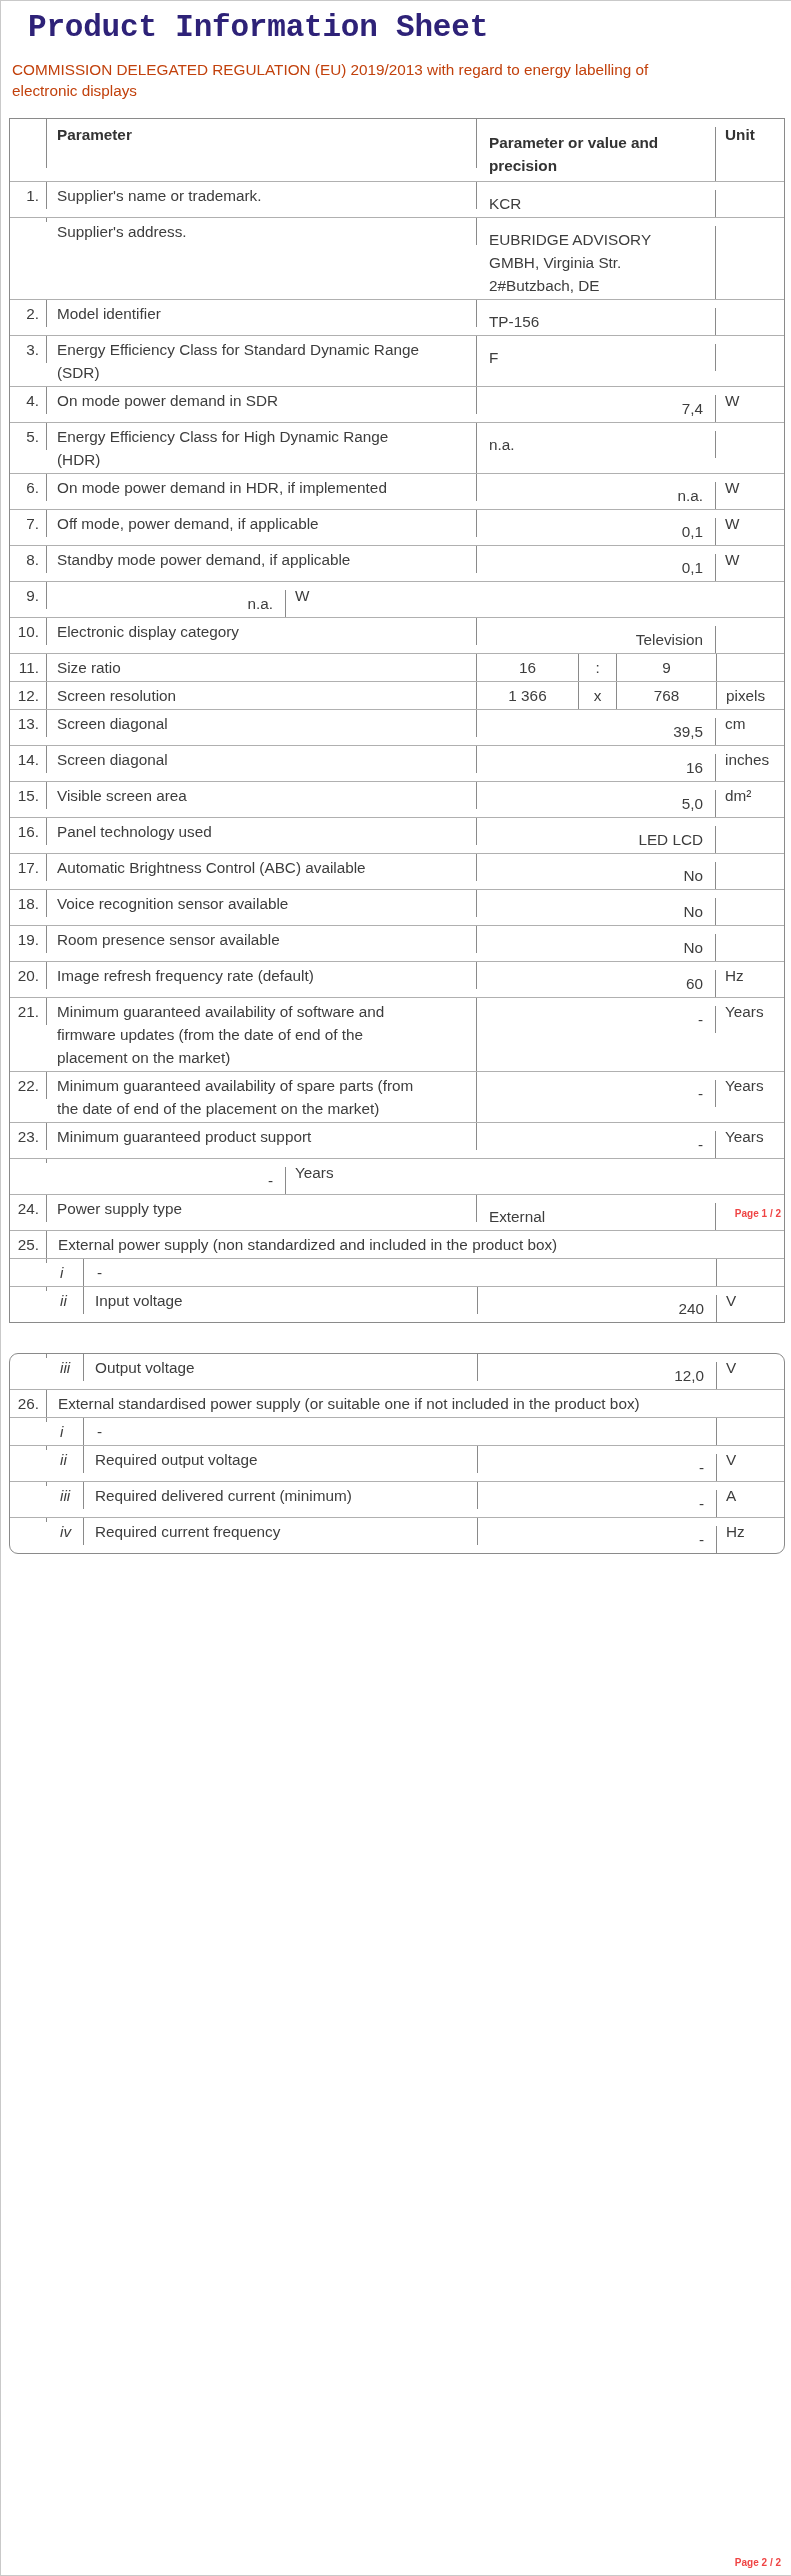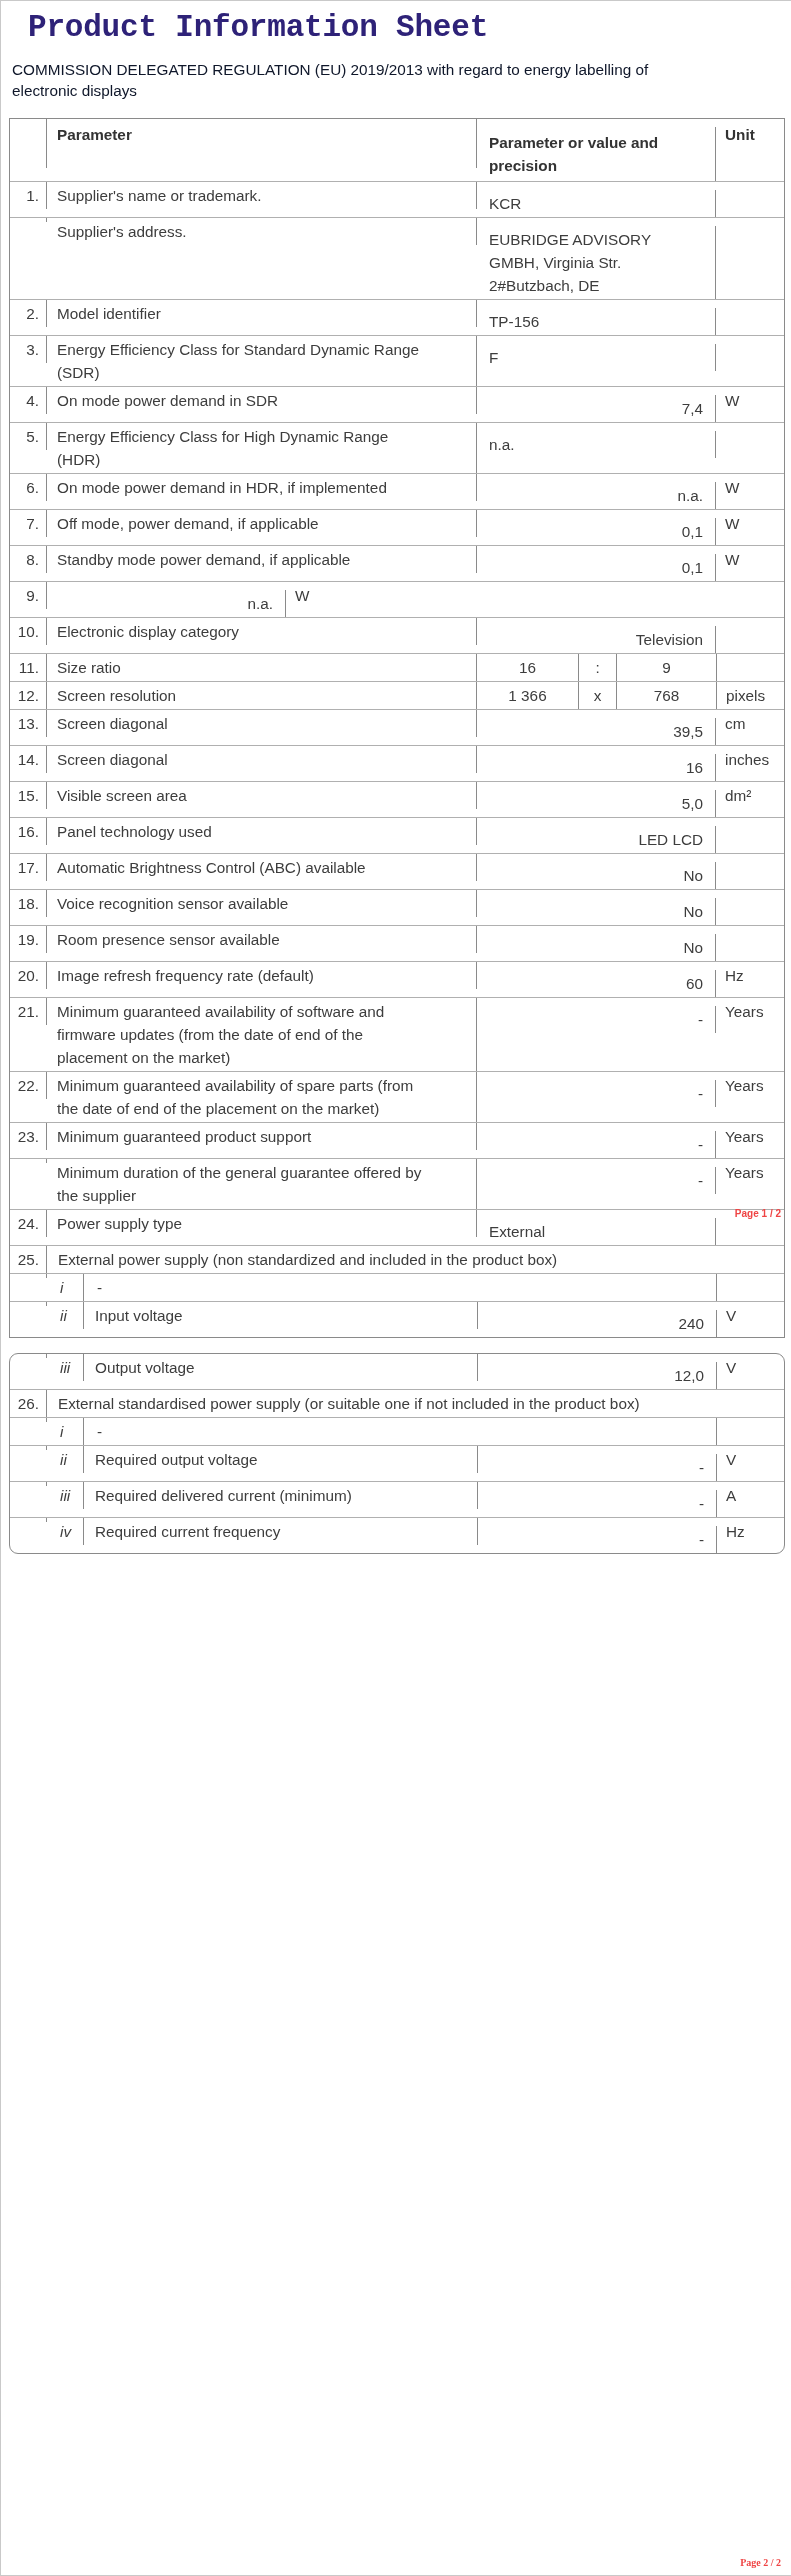--- a/index.html
+++ b/index.html
@@ -11,21 +11,21 @@
     overflow:hidden;
   }
   .title {
     position:absolute; top:9px; left:27px;
     font-size:31px; font-weight:700; color:#2e2278;
     letter-spacing:-0.2px;
     font-family:Liberation Mono, monospace;
   }
   .subtitle {
     position:absolute; top:58px; left:11px; width:687px;
-    font-size:15.3px; line-height:21px; color:#0f172a;
+    font-size:15.3px; line-height:21px; color:#c2410c;
   }
   .tbl {
     position:absolute; left:8px; width:776px;
     border:1px solid #8a8a8a; background:#fff;
     font-size:15.3px; color:#3d3d3d;
   }
   .tbl1 { top:117px; }
   .tbl2 { top:1352px;border-radius:9px; }
   .row { display:flex; border-top:1px solid #b0b0b0; min-height:27px; align-items:flex-start; }
   .row:first-child { border-top:none; }
@@ -43,21 +43,21 @@
   .c-v2  { width:100px; flex:none; text-align:center; }
   .c-unit { width:67px; flex:none; padding:2px 5px 2px 9px; }
   .c-span { width:737px; flex:none; padding:2px 10px 2px 11px; }
   .c-dashspan { width:633px; flex:none; padding:2px 10px 2px 13px; }
   .row-header .cell { font-weight:700; color:#333333; padding-top:4px; padding-bottom:4px; min-height:49px; }
   .pg-footer {
     position:absolute; right:10px;
     font-size:10px; font-weight:700; color:#ef4444;
   }
   .f1 { top:1207px; }
-  .f2 { top:2556px;font-family:Liberation Serif, serif; }
+  .f2 { top:2556px; }
 </style>
 </head>
 <body>
 
 <div class="page">
 
   <div class="title">Product Information Sheet</div>
 
   <div class="subtitle">COMMISSION DELEGATED REGULATION (EU) 2019/2013 with regard to energy labelling of electronic displays</div>
 
@@ -210,21 +210,20 @@
         <div class="cell c-unit">Years</div>
       </div>
       <div class="row row-data">
         <div class="cell c-num">23.</div>
         <div class="cell c-label">Minimum guaranteed product support</div>
         <div class="cell c-value va-right">-</div>
         <div class="cell c-unit">Years</div>
       </div>
       <div class="row row-data">
         <div class="cell c-num"></div>
-        <div class="cell c-label">Minimum duration of the general guarantee offered by the supplier</div>
         <div class="cell c-value va-right">-</div>
         <div class="cell c-unit">Years</div>
       </div>
       <div class="row row-data">
         <div class="cell c-num">24.</div>
         <div class="cell c-label">Power supply type</div>
         <div class="cell c-value va-left">External</div>
         <div class="cell c-unit"></div>
       </div>
       <div class="row row-section">

